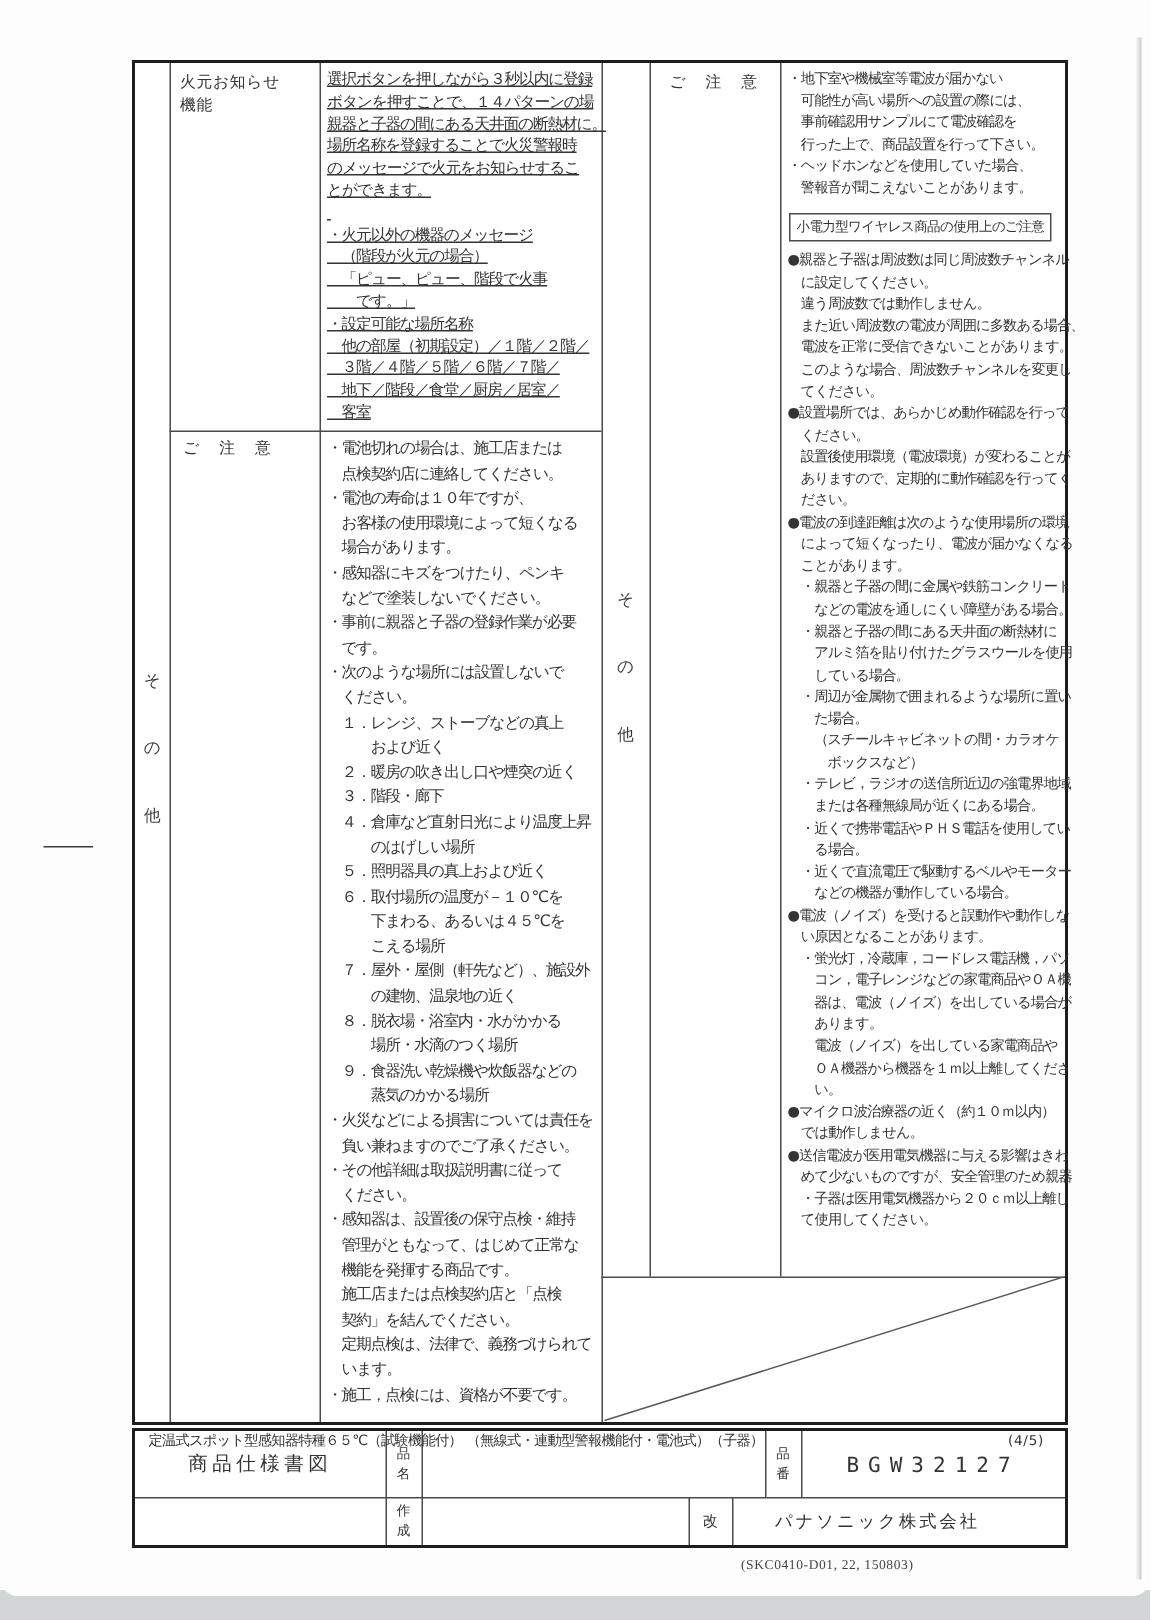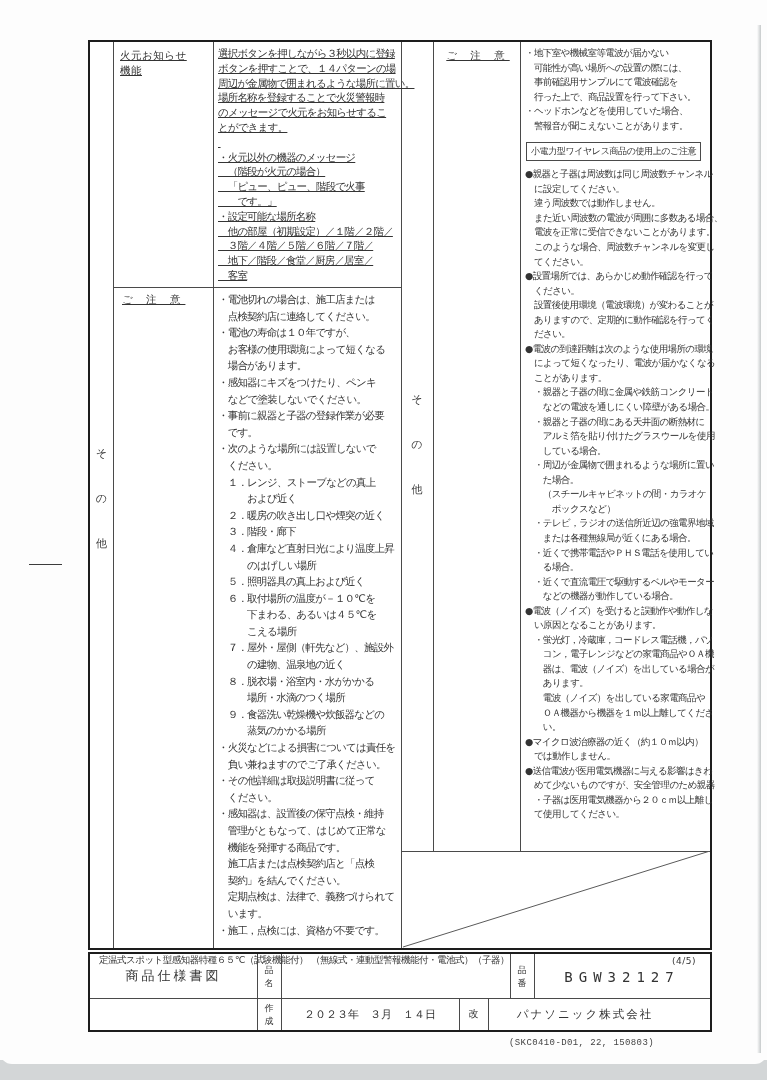--- a/index.html
+++ b/index.html
@@ -22,21 +22,21 @@
   .gl { position:absolute; background:#4a4a4a; }
   .v { width:1px; }
   .h { height:1px; }
 
   .cell { position:absolute; color:#343434; }
   .vlabel { display:flex; flex-direction:column; align-items:center; gap:30px;
             font-size:11px; color:#3a3a3a; width:100%; }
   .vl-left { left:0; top:404px; width:23px; }
   .vl-mid  { left:311px; top:350px; width:32px; }
 
-  .row-label { font-size:10.5px; line-height:15px; letter-spacing:0.5px;text-decoration:underline; }
+  .row-label { font-size:10.5px; line-height:15px; letter-spacing:0.5px; }
   .spaced-label { letter-spacing:5px; }
 
   .body-text .ln { white-space:pre; }
   .lt-r1 { font-size:10.5px; line-height:14.8px; letter-spacing:-0.8px; }
   .lt-r2 { font-size:10.5px; line-height:16.6px; letter-spacing:-0.8px; }
   .rt    { font-size:9.5px;  line-height:14.55px; letter-spacing:-0.6px; }
 
   .boxed-title { display:inline-block; border:1px solid #4a4a4a; padding:2px 4px 2px 4px;
                  font-size:9px; letter-spacing:-0.4px; margin:9px 0 6px 1px; white-space:pre; }
 
@@ -51,23 +51,23 @@
   .prod-name { align-items:flex-start; justify-content:flex-end; gap:3px;
                font-size:9.5px; letter-spacing:-0.5px; white-space:pre; }
   .part-cell { flex-direction:column; justify-content:flex-start; }
   .page-no { position:absolute; top:2px; right:14px; font-size:9px; letter-spacing:0.5px; }
   .part-number { margin-top:15px; font-size:14px; letter-spacing:6px; font-family:"DejaVu Sans Mono","Liberation Mono",monospace; }
   .units { font-size:10px; letter-spacing:1px; }
   .date-cell { font-size:11px; }
   .kai-cell { font-size:10px; }
   .company { font-size:11.5px; letter-spacing:2px; }
 
-  .code-note { position:absolute; left:460px; top:1038px; width:243px; text-align:center;
+  .code-note { position:absolute; left:494px; top:1038px; width:243px; text-align:left;
                font-size:9px; letter-spacing:0.4px; color:#444;
-               font-family:Liberation Mono, monospace; }
+               font-family:Liberation Serif, serif; }
 </style>
 </head>
 <body>
 
 <div class="page">
 
   <div class="bottom-edge"></div>
   <div class="page-curve"></div>
   <div class="right-edge"></div>
   <div class="center-mark"></div>
@@ -93,21 +93,21 @@
         <div class="ln">他</div>
       </div>
 
     <div class="cell row-label body-text" style="left:30px; top:6px; width:92px;">
         <div class="ln">火元お知らせ</div>
         <div class="ln">機能</div>
       </div>
     <div class="cell body-text lt-r1" style="left:128px; top:4px; width:182px;text-decoration:underline;">
         <div class="ln">選択ボタンを押しながら３秒以内に登録</div>
         <div class="ln">ボタンを押すことで、１４パターンの場</div>
-        <div class="ln">周辺が金属物で囲まれるような場所に置い。</div>
+        <div class="ln">親器と子器の間にある天井面の断熱材に。</div>
         <div class="ln">場所名称を登録することで火災警報時</div>
         <div class="ln">のメッセージで火元をお知らせするこ</div>
         <div class="ln">とができます。</div>
         <div class="ln">&nbsp;</div>
         <div class="ln">・火元以外の機器のメッセージ</div>
         <div class="ln">　（階段が火元の場合）</div>
         <div class="ln">　「ピュー、ピュー、階段で火事</div>
         <div class="ln">　　です。」</div>
         <div class="ln">・設定可能な場所名称</div>
         <div class="ln">　他の部屋（初期設定）／１階／２階／</div>
@@ -248,20 +248,19 @@
       </div>
     <div class="tb-cell part-cell" style="left:444px; top:0; width:176px; height:44px;">
       <span class="page-no">(4/5)</span>
       <span class="part-number">BGW32127</span>
     </div>
 
     <div class="tb-cell stacked" style="left:167px; top:44px; width:24px; height:32px;">
         <div class="ln">作</div>
         <div class="ln">成</div>
       </div>
-    <div class="tb-cell date-cell" style="left:191px; top:44px; width:178px; height:32px;">２０２３年　３月　１４日</div>
     <div class="tb-cell kai-cell" style="left:369px; top:44px; width:29px; height:32px;">改</div>
     <div class="tb-cell company" style="left:398px; top:44px; width:194px; height:32px;">パナソニック株式会社</div>
   </div>
 
   <div class="code-note">(SKC0410-D01, 22, 150803)</div>
 
 </div>
 
 </body></html>

